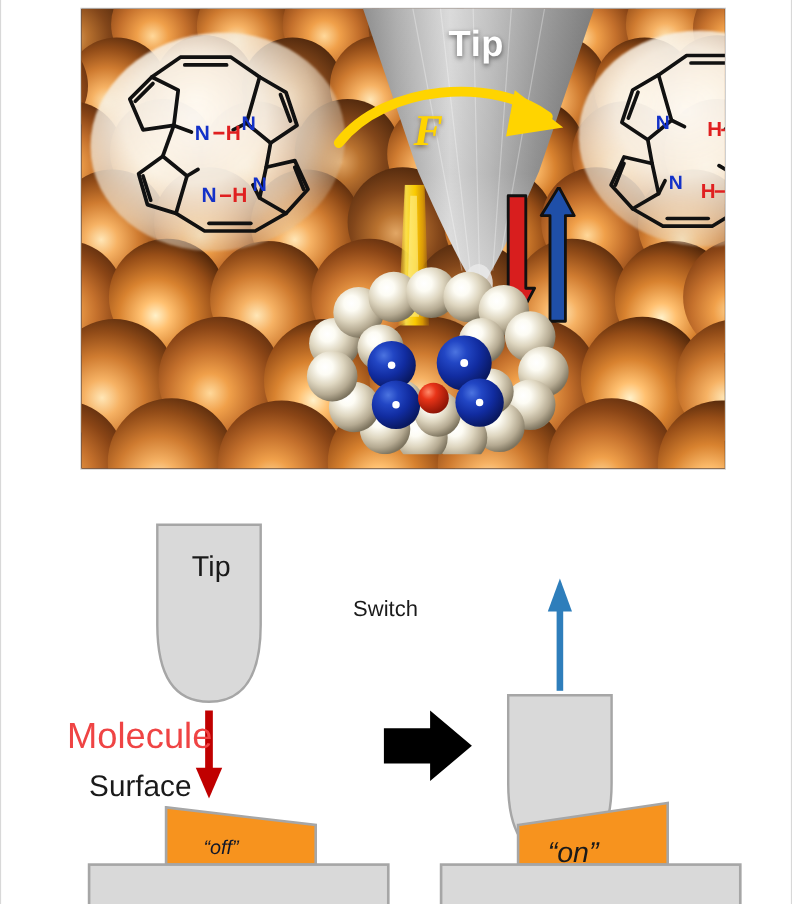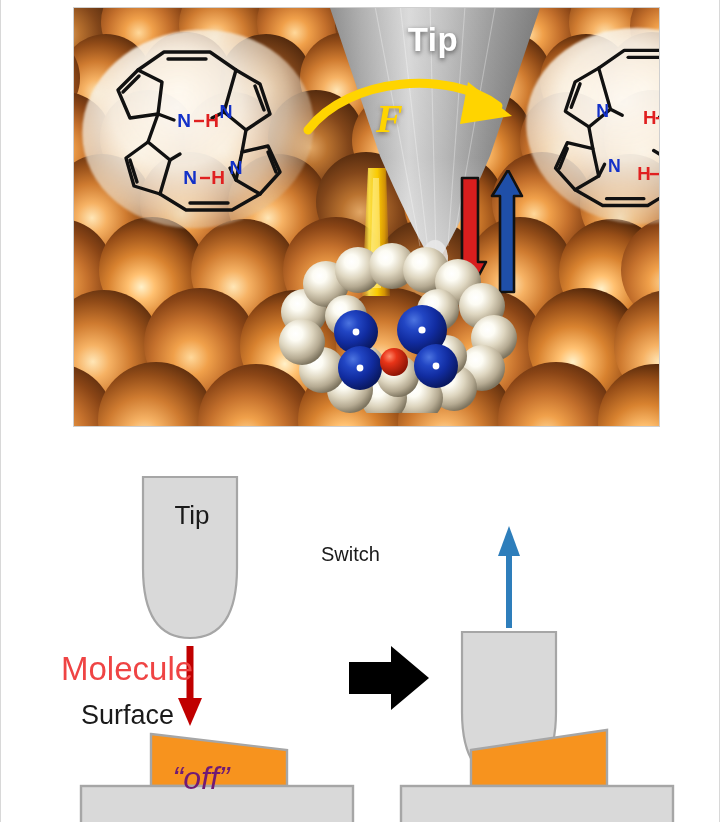--- a/index.html
+++ b/index.html
@@ -79,21 +79,21 @@
   #molecule-label{
     position:absolute;left:36px;top:650px;
     font-size:33px;color:#ef4444;margin-left:24px;
   }
   #surface-label{
     position:absolute;left:80px;top:700px;width:260px;text-align:left;
     font-size:27px;color:#1a1a1a;
   }
   #off-label{
     position:absolute;left:130px;top:760px;width:140px;text-align:center;
-    font-size:32px;font-style:italic;color:#701a75;
+    font-size:18px;font-style:italic;color:#0f172a;
   }
   #on-label{
     position:absolute;left:450px;top:760px;width:140px;text-align:center;
     font-size:26px;font-style:italic;color:#1a1a1a;
   }
 </style>
 </head>
 <body>
 
 <div id="page">
@@ -474,14 +474,15 @@
         <rect x="400" y="336" width="272" height="68" fill="#D9D9D9" stroke="#A6A6A6" stroke-width="2.4"></rect>
       </g>
     </svg>
   </div>
 
   <div id="tip-label-2">Tip</div>
   <div id="switch-label">Switch</div>
   <div id="molecule-label">Molecule</div>
   <div id="surface-label">Surface</div>
   <div id="off-label">“off”</div>
+  <div id="on-label">“on”</div>
 
 </div>
 
 </body></html>

